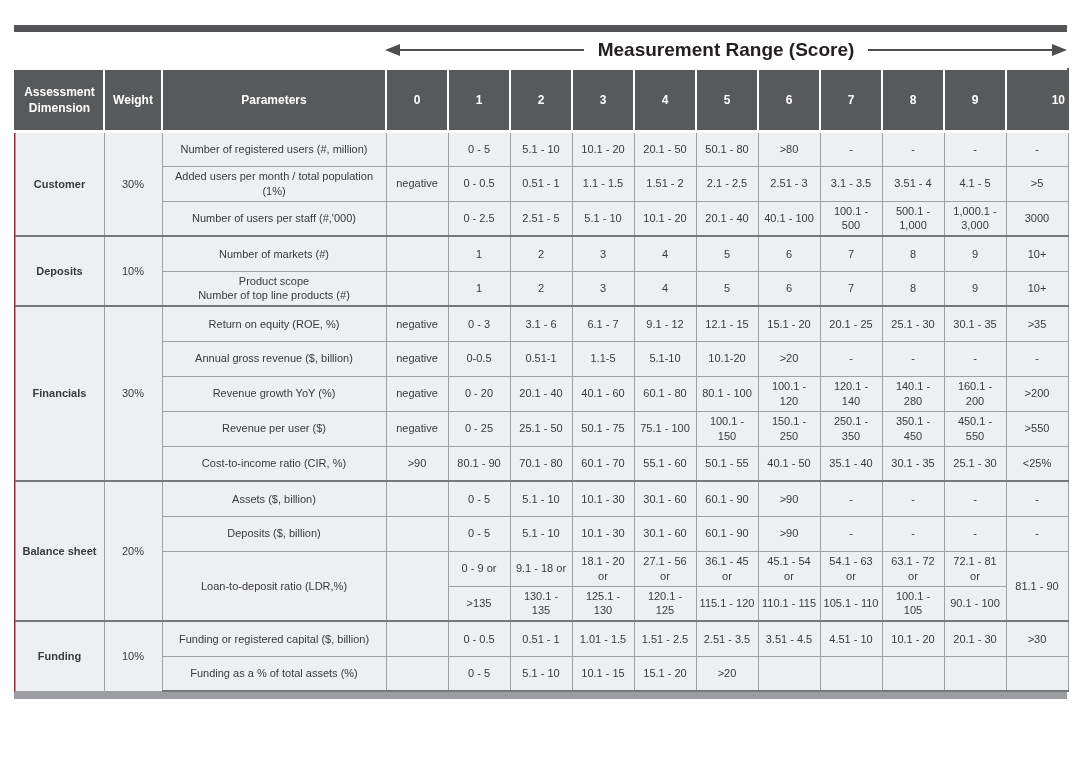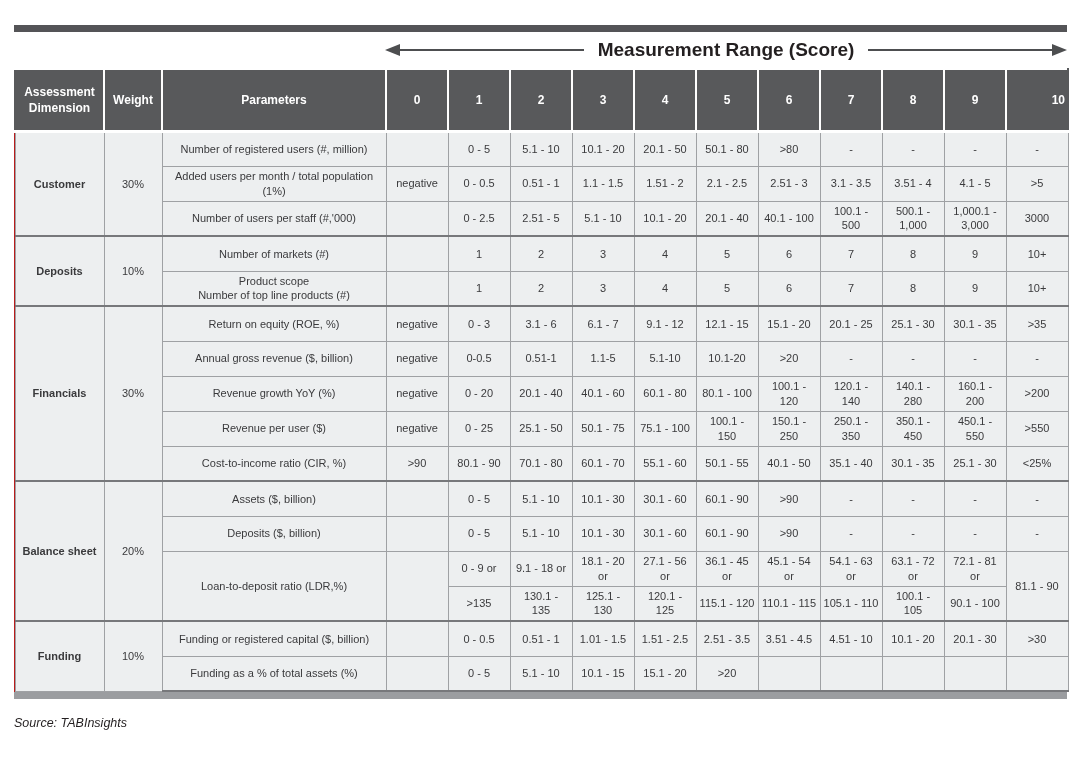--- a/index.html
+++ b/index.html
@@ -345,15 +345,14 @@
           <td></td>
           <td></td>
           <td></td>
           <td></td>
         </tr>
       </tbody>
   </table>
 
   <div class="bottom-bar"></div>
 
-  <div class="source">Source: TABInsights</div>
 
 </div>
 
 </body></html>

